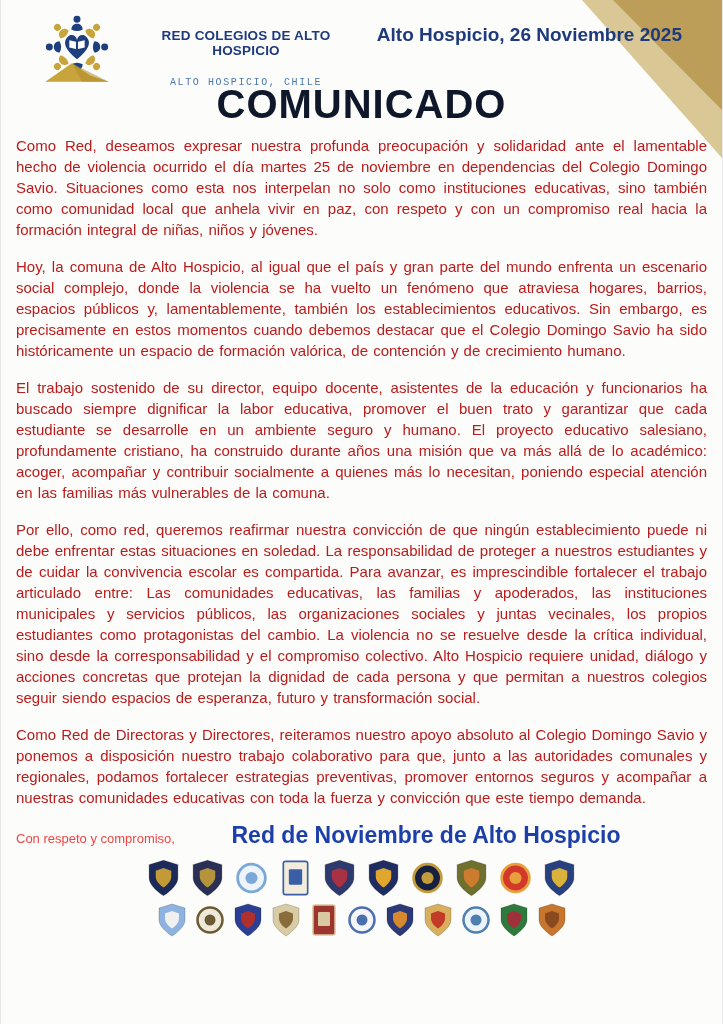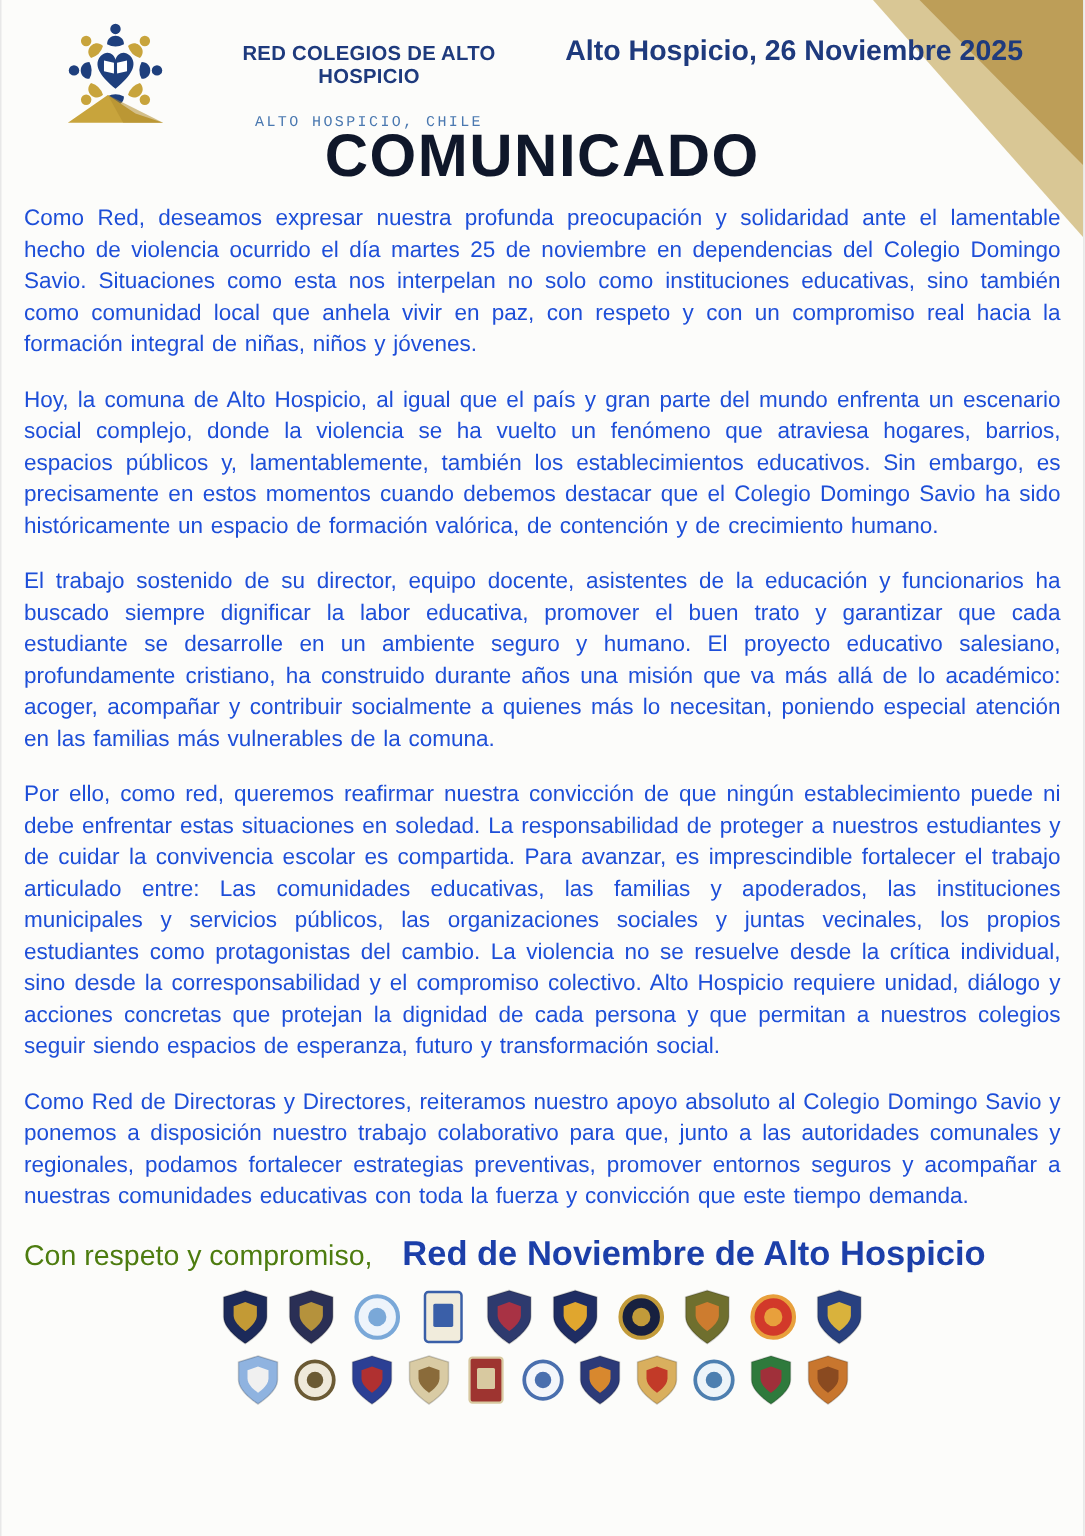--- a/index.html
+++ b/index.html
@@ -21,28 +21,28 @@
   .date { margin-left:auto; margin-top:16px; margin-right:26px;
           color:#1e3a7d; font-weight:bold; font-size:19px; white-space:nowrap;text-align:right; }
 
   
   .title { text-align:center; color:#0f172a; font-size:40px; font-weight:bold;
            letter-spacing:1px; margin:-10px 0 8px 0; }
 
   
   .body-text { padding:0 15px; }
   .body-text p {
-    text-align:justify; color:#1d4ed8; font-size:15px; line-height:21px;
+    text-align:justify; color:#b91c1c; font-size:15px; line-height:21px;
     margin-bottom:16px; word-spacing:1px;
   }
   .body-text p:last-child { margin-bottom:14px; }
 
   
   .signoff { display:flex; align-items:baseline; padding:0 15px; margin-top:2px; }
-  .closing { color:#4d7c0f; font-size:19px; white-space:nowrap; }
+  .closing { color:#ef4444; font-size:13px; white-space:nowrap; }
   .network-name { flex:1; text-align:center; color:#1c3fa9; font-weight:bold;
                   font-size:23px; padding-right:30px; }
 
   
   .crests { margin-top:10px; display:flex; flex-direction:column; align-items:center; gap:6px; }
   .crest-row { display:flex; justify-content:center; align-items:center; }
   .crest-row.row-0 { gap:13px; }
   .crest-row.row-1 { gap:10px; }
   .crest { display:inline-flex; }
   .crest-row.row-0 .crest svg { width:31px; height:38px; }

